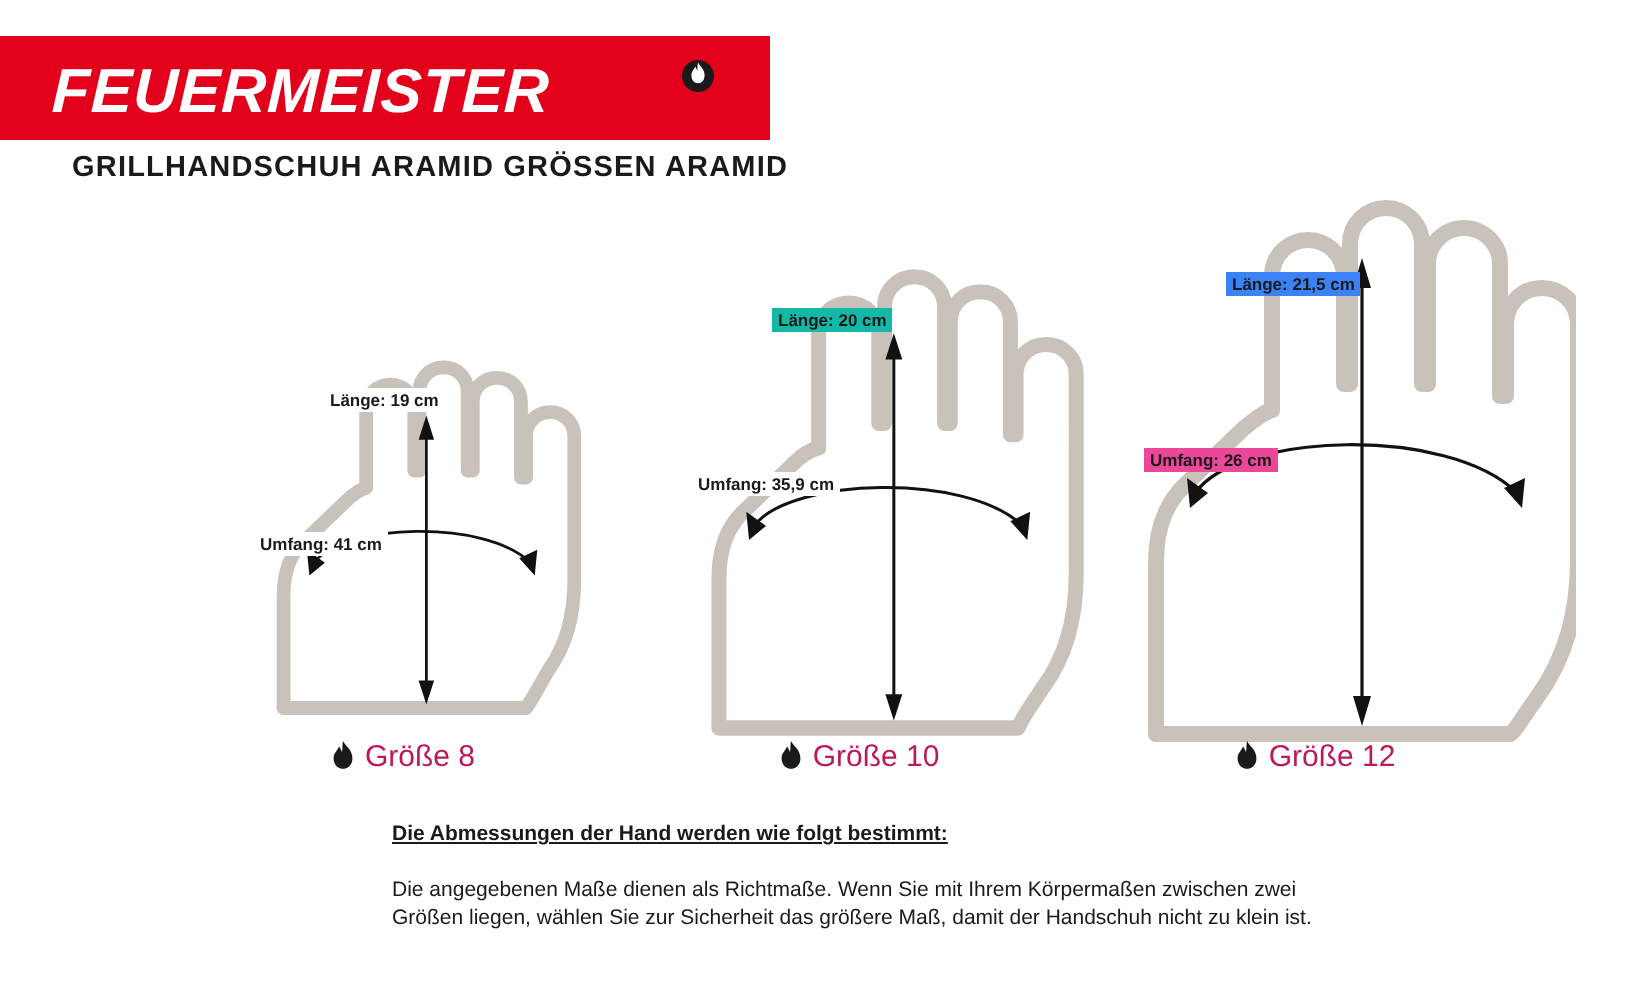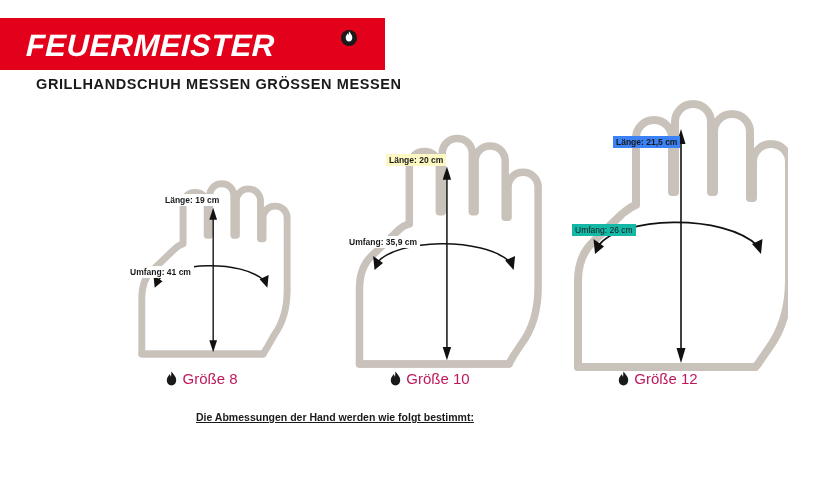--- a/index.html
+++ b/index.html
@@ -117,21 +117,21 @@
 
 <div class="header-band"></div>
 
 <div class="brand">FEUERMEISTER</div>
 
 <svg class="brand-flame" viewBox="0 0 16 22">
   <circle cx="8" cy="11" r="8" fill="#1a1a1a"></circle>
   <path d="M8 4.2 C 9.4 6.6 11.3 7.6 11.3 10.6 C 11.3 13.0 9.9 14.6 8 14.6 C 6.1 14.6 4.7 13.0 4.7 10.6 C 4.7 8.6 6.0 7.9 6.6 6.2 C 7.0 7.3 7.5 7.4 7.6 8.4 C 7.9 7.0 7.6 5.6 8 4.2 Z" fill="#ffffff"></path>
 </svg>
 
-<div class="subtitle">GRILLHANDSCHUH MESSEN GRÖSSEN MESSEN</div>
+<div class="subtitle">GRILLHANDSCHUH ARAMID GRÖSSEN ARAMID</div>
 
 <div class="glove-panel" id="panel-0">
   <svg class="glove-svg" width="260" height="310" viewBox="0 0 260 310">
     <g transform="translate(130,270) scale(0.86) translate(-130,-270)">
 
       <path d="M60 270 L60 205
                C60 190 64 180 72 173
                L96 150
                C100 146 104 143 108 142
                L108 96
@@ -216,21 +216,21 @@
       <line x1="148" y1="80" x2="148" y2="266" stroke="#111111" stroke-width="1.6"></line>
       <polygon points="148,70 143.5,84 152.5,84" fill="#111111"></polygon>
       <polygon points="148,276 143.5,262 152.5,262" fill="#111111"></polygon>
 
       <path d="M74 172 C 94 147 186 144 216 172" fill="none" stroke="#111111" stroke-width="1.6"></path>
       <polygon points="71,180 69.5,165 80,172.5" fill="#111111"></polygon>
       <polygon points="219,180 210,170 220.5,165" fill="#111111"></polygon>
     </g>
   </svg>
   <div style="position:absolute; left:0; top:0; width:260px; height:310px;">
-    <div style="position:absolute; left:86px; top:70px; background:#fef9c3; padding:1px 3px; font-size:8.5px; font-weight:bold; white-space:nowrap;">Länge: 20 cm</div>
+    <div style="position:absolute; left:86px; top:70px; background:#14b8a6; padding:1px 3px; font-size:8.5px; font-weight:bold; white-space:nowrap;">Länge: 20 cm</div>
     <div style="position:absolute; left:46px; top:152px; background:#ffffff; padding:1px 3px; font-size:8.5px; font-weight:bold; white-space:nowrap;">Umfang: 35,9 cm</div>
   </div>
 </div>
 
 <div class="size-label-row" id="label-1">
   <svg class="flame-mini" width="11" height="15" viewBox="0 0 11 15">
     <path d="M5.5 0.5 C 7.3 3.6 10.2 5.0 10.2 9.2 C 10.2 12.3 8.1 14.4 5.5 14.4 C 2.9 14.4 0.8 12.3 0.8 9.2 C 0.8 6.4 2.7 5.4 3.6 3.1 C 4.1 4.6 4.8 4.8 5.0 6.1 C 5.4 4.2 5.0 2.4 5.5 0.5 Z" fill="#1a1a1a"></path>
   </svg><span>Größe 10</span>
 </div>
 
@@ -270,25 +270,29 @@
       <polygon points="153,45 148.5,60 157.5,60" fill="#111111"></polygon>
       <polygon points="153,279 148.5,264 157.5,264" fill="#111111"></polygon>
 
       <path d="M70 162 C 92 132 196 129 230 162" fill="none" stroke="#111111" stroke-width="1.6"></path>
       <polygon points="67,170 65.5,155 76,162.5" fill="#111111"></polygon>
       <polygon points="233,170 224,160 234.5,155" fill="#111111"></polygon>
     </g>
   </svg>
   <div style="position:absolute; left:0; top:0; width:260px; height:310px;">
     <div style="position:absolute; left:85px; top:52px; background:#3b82f6; padding:1px 3px; font-size:8.5px; font-weight:bold; white-space:nowrap;">Länge: 21,5 cm</div>
-    <div style="position:absolute; left:44px; top:140px; background:#14b8a6; padding:1px 3px; font-size:8.5px; font-weight:normal; white-space:nowrap;">Umfang: 26 cm</div>
+    <div style="position:absolute; left:44px; top:140px; background:#ec4899; padding:1px 3px; font-size:8.5px; font-weight:bold; white-space:nowrap;">Umfang: 26 cm</div>
   </div>
 </div>
 
 <div class="size-label-row" id="label-2">
   <svg class="flame-mini" width="11" height="15" viewBox="0 0 11 15">
     <path d="M5.5 0.5 C 7.3 3.6 10.2 5.0 10.2 9.2 C 10.2 12.3 8.1 14.4 5.5 14.4 C 2.9 14.4 0.8 12.3 0.8 9.2 C 0.8 6.4 2.7 5.4 3.6 3.1 C 4.1 4.6 4.8 4.8 5.0 6.1 C 5.4 4.2 5.0 2.4 5.5 0.5 Z" fill="#1a1a1a"></path>
   </svg><span>Größe 12</span>
 </div>
 
 <div class="notes">
   <div class="note-head note-line">Die Abmessungen der Hand werden wie folgt bestimmt:</div>
+  <div class="note-para">
+    <div>Die angegebenen Maße dienen als Richtmaße. Wenn Sie mit Ihrem Körpermaßen zwischen zwei</div>
+    <div>Größen liegen, wählen Sie zur Sicherheit das größere Maß, damit der Handschuh nicht zu klein ist.</div>
+  </div>
 </div>
 
 </body></html>

